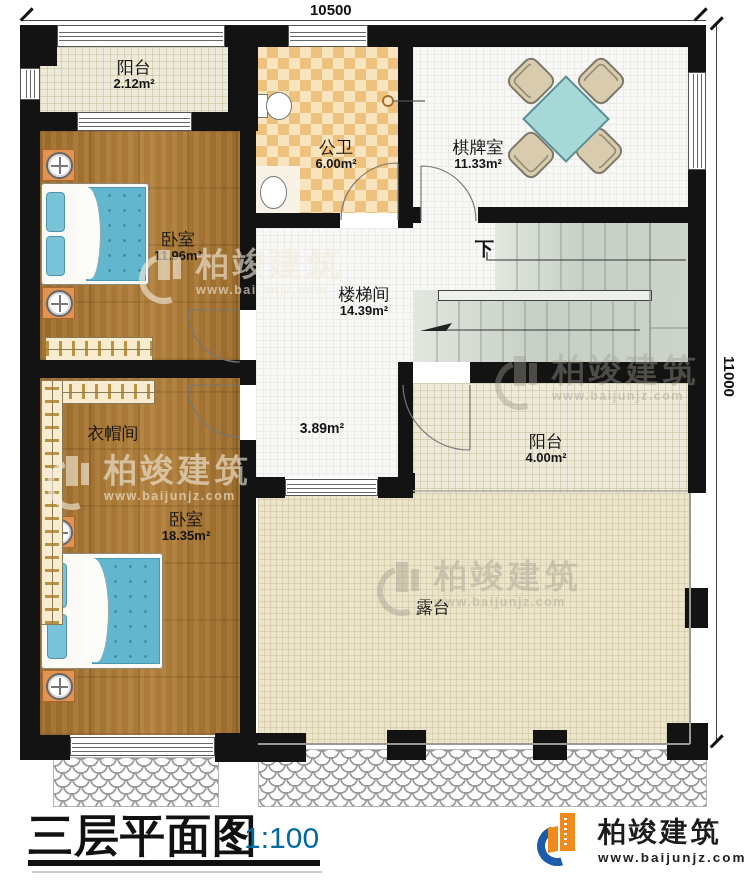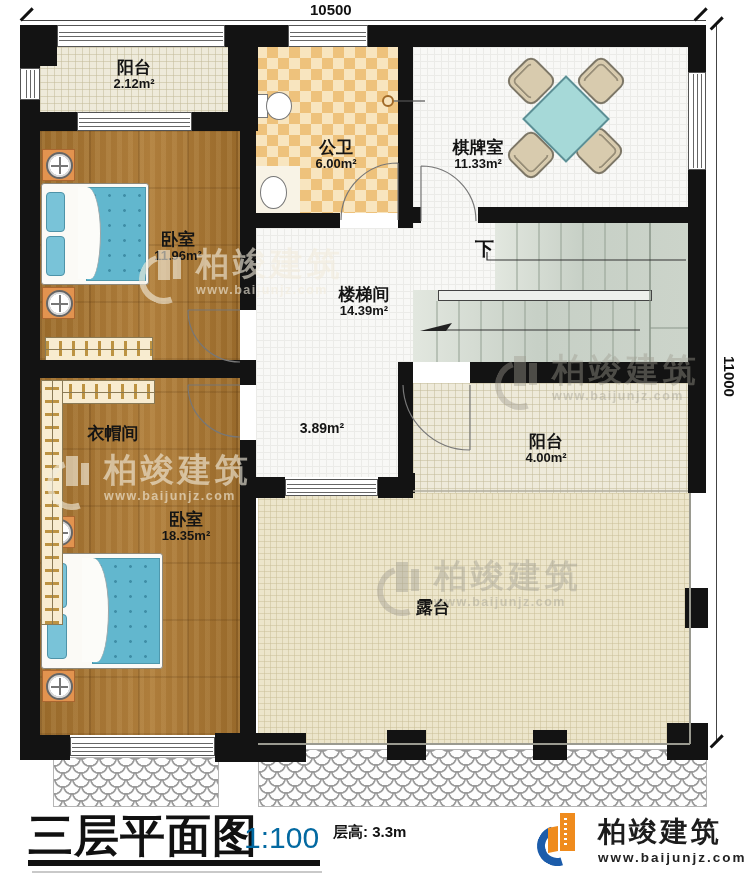--- a/index.html
+++ b/index.html
@@ -21,21 +21,21 @@
   .tiles{position:absolute;background-color:#fefefe;border:1px solid #b5b5b5;background-image:
     radial-gradient(circle at 50% 0,rgba(255,255,255,0) 7px,#9b9b9b 7.5px 8.5px,rgba(255,255,255,0) 9.5px),
     radial-gradient(circle at 50% 0,rgba(255,255,255,0) 7px,#9b9b9b 7.5px 8.5px,rgba(255,255,255,0) 9.5px);
     background-size:18px 14px;background-position:0 7px,9px 0;}
   
   .win{position:absolute;background:#fff;border:1px solid #555;box-sizing:border-box;}
   .win-h::after{content:"";position:absolute;left:1px;right:1px;top:50%;height:1px;background:#666;box-shadow:0 -4px 0 #666,0 4px 0 #666;}
   .win-v::after{content:"";position:absolute;top:1px;bottom:1px;left:50%;width:1px;background:#666;box-shadow:-4px 0 0 #666,4px 0 0 #666;}
   
   .rlabel{position:absolute;text-align:center;color:#141414;transform:translateX(-50%);line-height:1.12;white-space:nowrap;}
-  .rname{font-size:17px;font-weight:bold;}
+  .rname{font-size:17px;font-weight:normal;}
   .rarea{font-size:13px;font-weight:bold;}
   .dim{position:absolute;font-size:15px;font-weight:bold;color:#111;}
   .tick{position:absolute;width:17px;height:2.5px;background:#111;transform:rotate(-45deg);}
   .dimline{position:absolute;background:#444;}
   
   .bed{position:absolute;background:#fbfaf6;border:1.5px solid #8e887a;border-radius:3px;}
   .pillow{position:absolute;background:#79c3d8;border:1px solid #4e93a8;border-radius:4px;}
   .mattress{position:absolute;background:#62b7ce;border:1px solid #4e98ad;background-image:radial-gradient(#3f8ea6 1.2px,transparent 1.6px);background-size:15px 15px;}
   .blanket{position:absolute;background:#fcfcf9;border-right:1.5px solid #9aa5a8;border-radius:0 60% 45% 0/0 50% 50% 0;}
   .stand{position:absolute;width:33px;height:32px;background:#e2934f;border:1.5px solid #a96630;box-sizing:border-box;}
@@ -314,21 +314,20 @@
   <div class="dimline" style="left:716px;top:25px;width:1px;height:718px;"></div>
   <div class="tick" style="left:708px;top:22px;"></div>
   <div class="tick" style="left:708px;top:740px;"></div>
   <div class="dim" style="left:701px;top:368px;transform:rotate(90deg);transform-origin:center;width:56px;text-align:center;">11000</div>
 
   <div class="tb-title">三层平面图</div>
   <div class="abs" style="left:28px;top:860px;width:292px;height:6px;background:#111;"></div>
   <div class="abs" style="left:32px;top:871px;width:290px;height:2px;background:#c9c9c9;"></div>
   <div class="tb-scale">1:100</div>
   <div class="tb-info">
-    <div>层高: 3.3m</div>
   </div>
   <div class="logo">
     <div class="logo-icon">
       <div class="li-swoosh"></div>
         <div class="li-b2"></div>
         <div class="li-b1"></div>
     </div>
     <div class="logo-text">
       <div class="logo-brand">柏竣建筑</div>
       <div class="logo-url">www.baijunjz.com</div>

